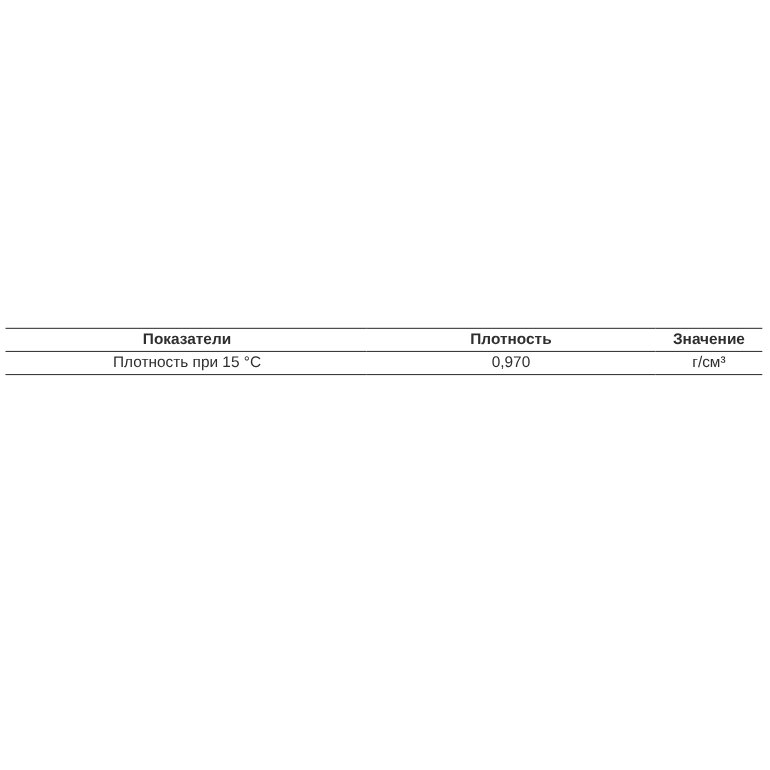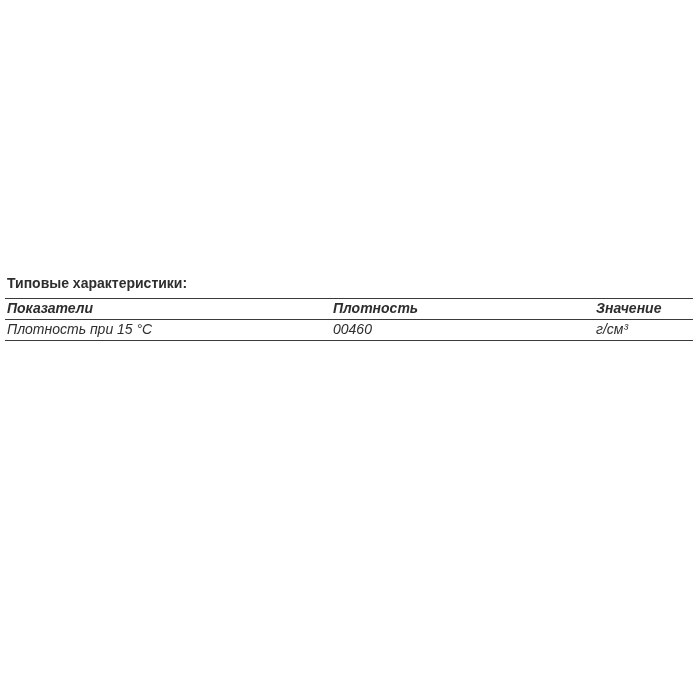--- a/index.html
+++ b/index.html
@@ -36,62 +36,60 @@
     width: 688px;
     border-collapse: collapse;
     table-layout: fixed;
     font-size: 14px;
   }
   col.c1 { width: 328px; }
   col.c2 { width: 263px; }
   col.c3 { width: 97px; }
   .char-table th,
   .char-table td {
-    text-align: left;
+    text-align: center;
     vertical-align: middle;
     padding: 1px 0 2px 0;
     border-top: 1.5px solid #3a3a3a;
     line-height: 17px;
     white-space: pre-wrap;
     overflow: hidden;
-    font-style: italic;
   }
   .char-table th { font-weight: bold; }
   .char-table th:first-child,
   .char-table td:first-child { padding-left: 2px; }
   .char-table thead tr { height: 20px; }
   .char-table tbody tr { height: 20px; }
   .char-table tbody tr.double { height: 34px; }
   .char-table tbody tr:last-child th,
   .char-table tbody tr:last-child td {
     border-bottom: 1.5px solid #3a3a3a;
   }
 </style>
 </head>
 <body>
 
 <div class="sheet">
 
-  <div class="section-title">Типовые характеристики:</div>
 
   <table class="char-table">
     <colgroup>
       <col class="c1">
       <col class="c2">
       <col class="c3">
     </colgroup>
     <thead>
       <tr>
         <th>Показатели</th>
         <th>Плотность</th>
         <th>Значение</th>
       </tr>
     </thead>
     <tbody>
       <tr>
         <td>Плотность при 15 °C</td>
-        <td>00460</td>
+        <td>0,970</td>
         <td>г/см³</td>
       </tr>
     </tbody>
   </table>
 
 </div>
 
 </body></html>

